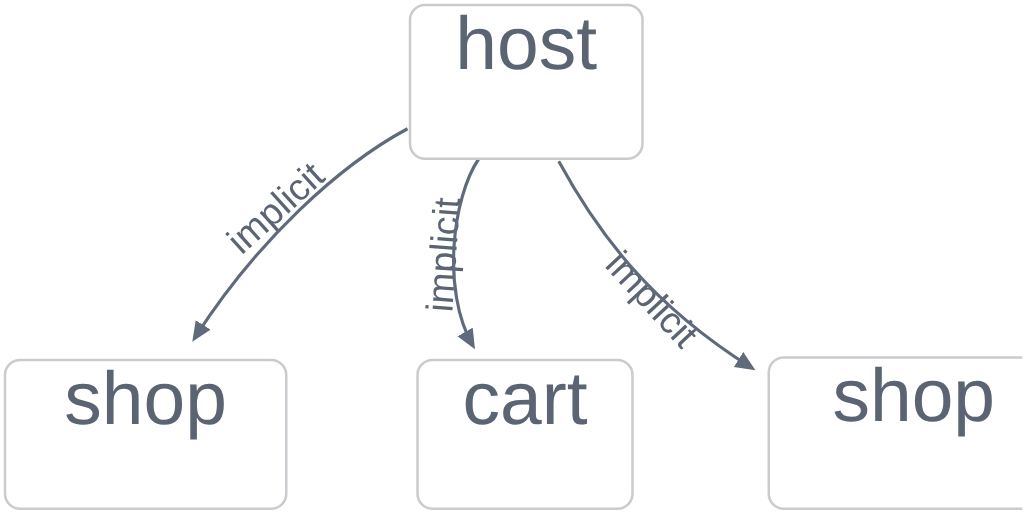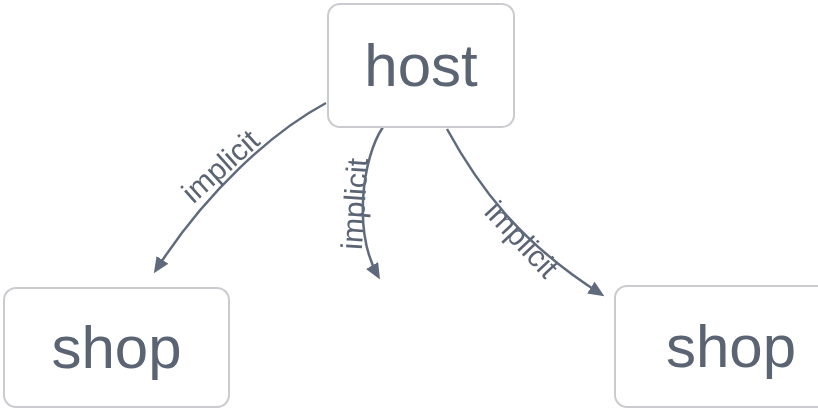--- a/index.html
+++ b/index.html
@@ -32,21 +32,21 @@
     font-size: 30px;
     fill: #5b6473;
   }
   .node {
     position: absolute;
     box-sizing: border-box;
     background: #ffffff;
     border: 2px solid #c9cbce;
     border-radius: 13px;
     display: flex;
-    align-items: center;
+    align-items: flex-start;
     justify-content: center;
     color: #5b6473;
     font-size: 60px;
     line-height: 1;
   }
   .node-host  { left: 327px; top: 3px;   width: 188px; height: 125px; }
   .node-about { left: 3px;   top: 287px; width: 227px; height: 121px; }
   .node-cart  { left: 333px; top: 287px; width: 174px; height: 121px; }
   .node-shop  { left: 614px; top: 285px; width: 234px; height: 123px; }
 </style>
@@ -76,18 +76,21 @@
   </svg>
 
   <div class="node node-host">
     <span>host</span>
   </div>
 
   <div class="node node-about">
     <span>shop</span>
   </div>
 
+  <div class="node node-cart">
+    <span>cart</span>
+  </div>
 
   <div class="node node-shop">
     <span>shop</span>
   </div>
 
 </div>
 
 </body></html>

